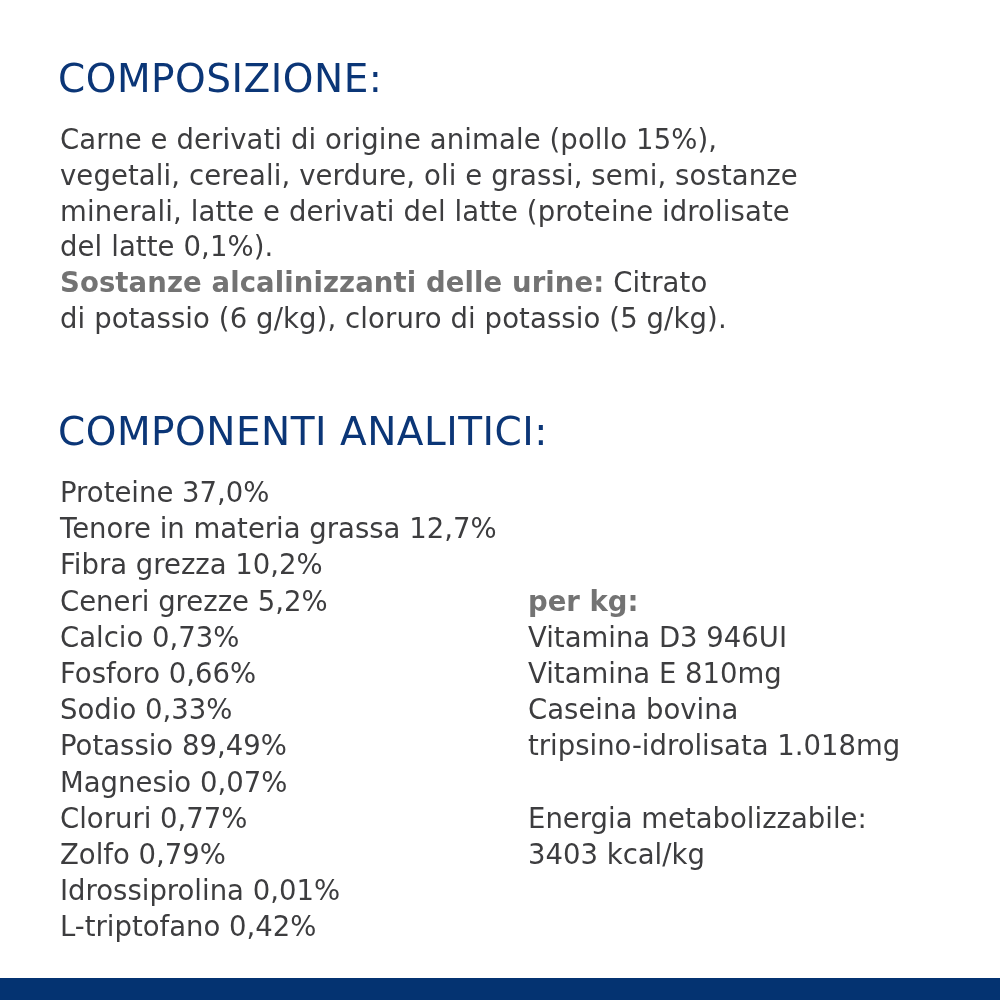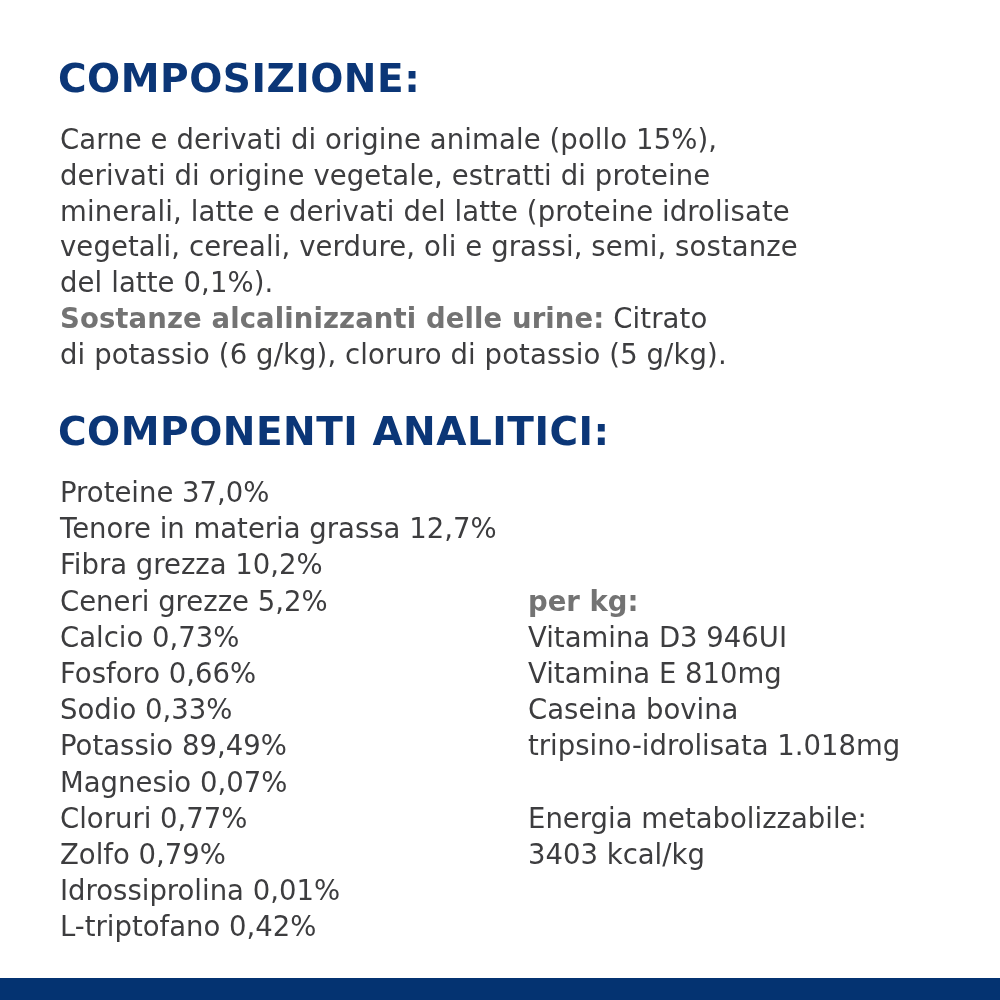--- a/index.html
+++ b/index.html
@@ -13,21 +13,21 @@
     position: relative;
     overflow: hidden;
     font-family: "DejaVu Sans", "Liberation Sans", sans-serif;
     color: #3d3d3f;
   }
   .heading {
     position: absolute;
     left: 58px;
     margin: 0;
     font-family: "DejaVu Sans", sans-serif;
-    font-weight: bold;
+    font-weight: normal;
     font-size: 39px;
     letter-spacing: 0.5px;
     color: #0b3677;
     line-height: 48px;
     white-space: nowrap;
   }
   #h-comp { top: 55px; }
   #h-anal { top: 408px; }
 
   .comp-body {
@@ -67,23 +67,22 @@
     background: #043371;
   }
 </style>
 </head>
 <body>
 
 <h1 id="h-comp" class="heading">COMPOSIZIONE:</h1>
 
 <div class="comp-body">
   <span class="line">Carne e derivati di origine animale (pollo 15%),</span>
-  <span class="line">derivati di origine vegetale, estratti di proteine</span>
+  <span class="line">vegetali, cereali, verdure, oli e grassi, semi, sostanze</span>
   <span class="line">minerali, latte e derivati del latte (proteine idrolisate</span>
-  <span class="line">vegetali, cereali, verdure, oli e grassi, semi, sostanze</span>
   <span class="line">del latte 0,1%).</span>
   <span class="line"><span class="bold-gray">Sostanze alcalinizzanti delle urine:</span><span> Citrato</span></span>
   <span class="line">di potassio (6 g/kg), cloruro di potassio (5 g/kg).</span>
 </div>
 
 <h1 id="h-anal" class="heading">COMPONENTI ANALITICI:</h1>
 
 <div id="col-left" class="col">
   <span class="row">Proteine 37,0%</span>
   <span class="row">Tenore in materia grassa 12,7%</span>

